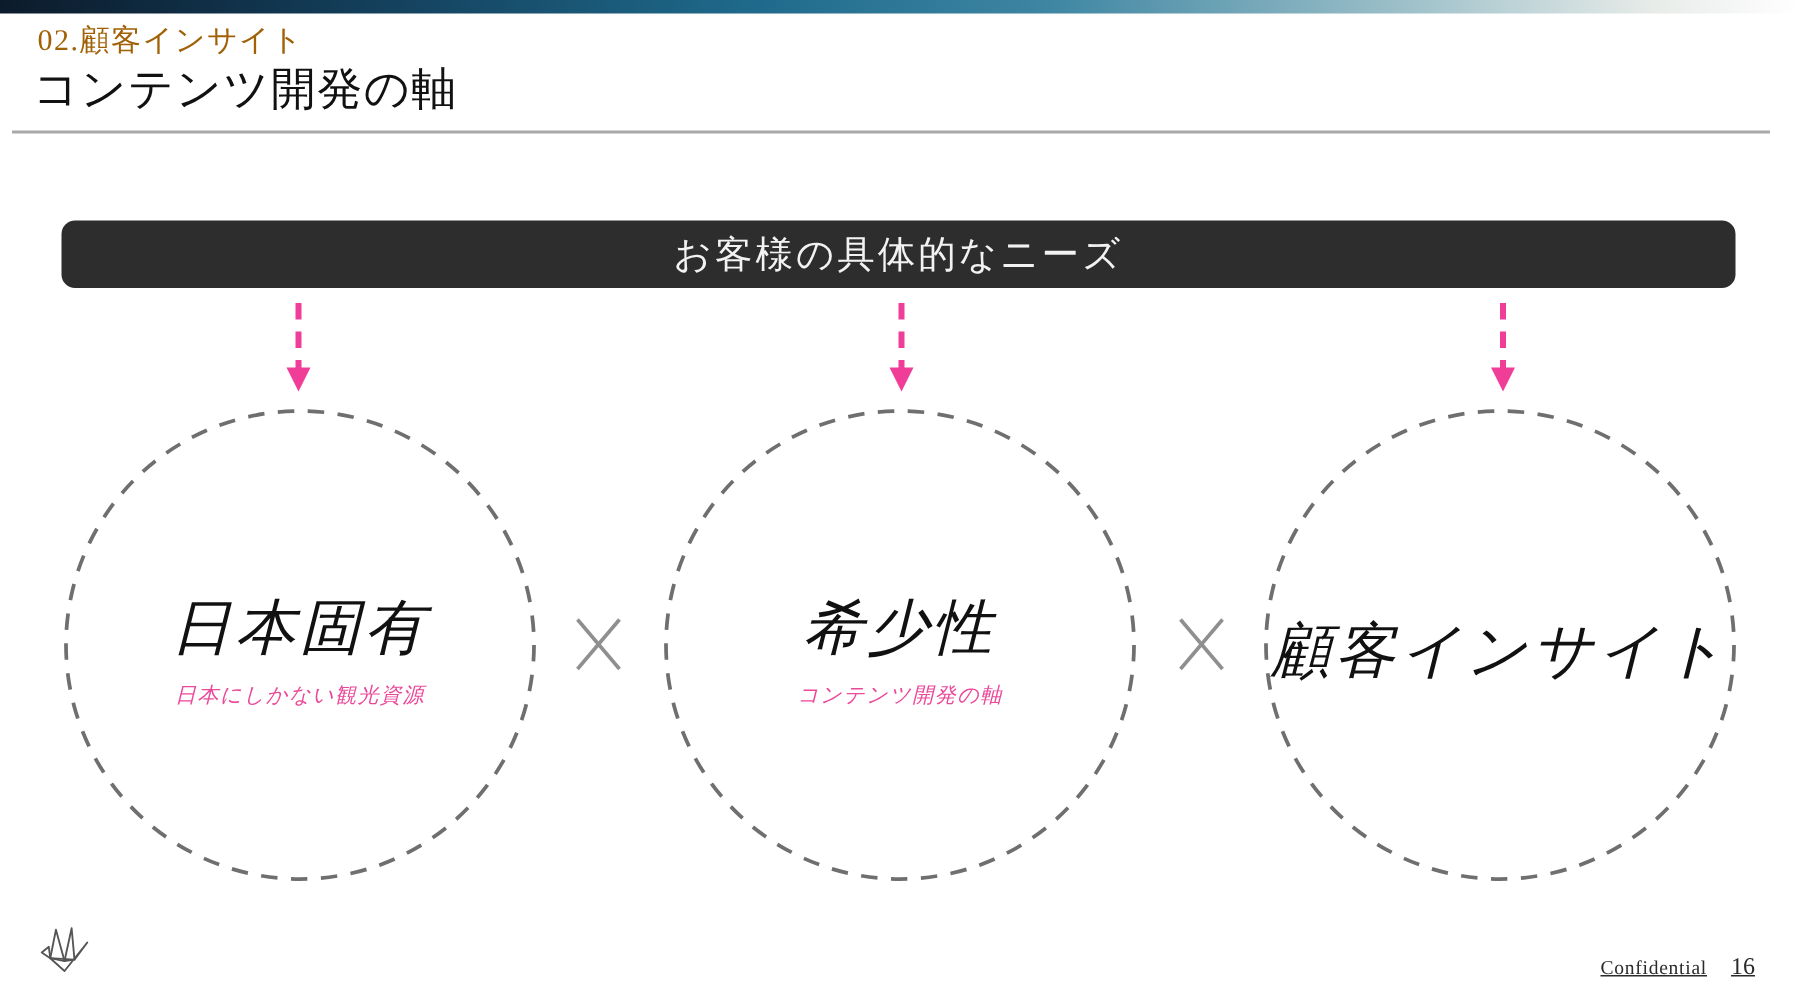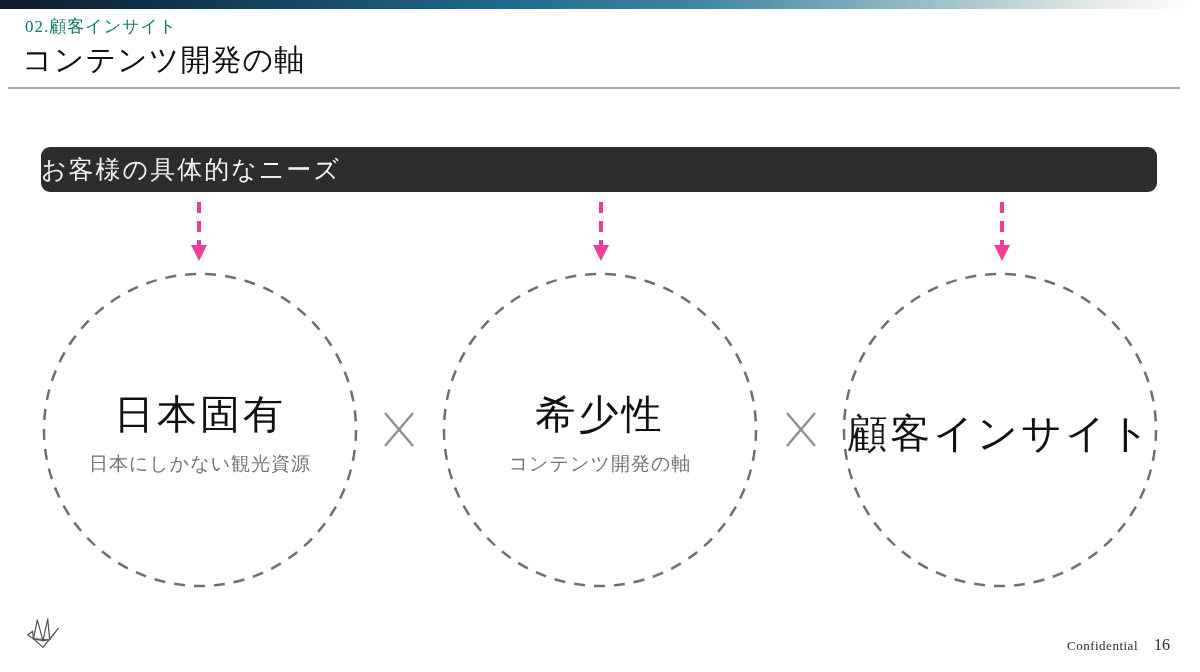--- a/index.html
+++ b/index.html
@@ -10,61 +10,61 @@
     color:#1a1a1a;
   }
   
   .topbar{
     position:absolute;left:0;top:0;width:1200px;height:9px;
     background:linear-gradient(90deg,#0c1b2b 0%,#123a55 18%,#1f6a8c 42%,#3d85a2 58%,#9dc0c9 78%,#e8ece9 92%,#ffffff 100%);
   }
   
   .eyebrow{
     position:absolute;left:25px;top:16px;
-    font-size:17px;line-height:22px;letter-spacing:1px;color:#0f766e;
+    font-size:20px;line-height:22px;letter-spacing:1px;color:#a16207;
   }
   .page-title{
     position:absolute;left:22px;top:40px;
     font-size:30px;line-height:40px;letter-spacing:1px;color:#111;text-align:center;
   }
   .title-rule{
     position:absolute;left:8px;top:87px;width:1172px;height:2px;
     background:#a9a9a9;
   }
   
   .banner{
     position:absolute;left:41px;top:147px;width:1116px;height:45px;
     background:#2d2d2d;border-radius:9px;
-    display:flex;align-items:center;
+    display:flex;align-items:center;justify-content:center;
     color:#f2f2f2;font-size:25px;letter-spacing:2px;
   }
   
   .arrow{position:absolute;top:201px;width:20px;height:62px;}
   .arrow-1{left:189px;} .arrow-2{left:591px;} .arrow-3{left:992px;}
   
   .circle{
     position:absolute;top:271px;width:318px;height:318px;
   }
   .circle-1{left:41px;} .circle-2{left:441px;} .circle-3{left:841px;}
   .circle svg.ring{position:absolute;left:0;top:0;}
   .circle-content{
     position:absolute;left:0;top:0;width:100%;height:100%;
     display:flex;flex-direction:column;align-items:center;justify-content:center;
-    padding-top:8px;box-sizing:border-box;text-align:left;
+    padding-top:8px;box-sizing:border-box;text-align:left;font-style:italic;
   }
   .circle-title{font-size:40px;letter-spacing:3px;color:#111;line-height:1.2;white-space:nowrap;}
-  .circle-sub{font-size:19px;letter-spacing:1px;color:#737373;margin-top:12px;white-space:nowrap;}
+  .circle-sub{font-size:14px;letter-spacing:1px;color:#ec4899;margin-top:12px;white-space:nowrap;}
   
   .op{position:absolute;top:409px;width:36px;height:40px;}
   .op-1{left:381px;} .op-2{left:783px;}
   
   .logo{position:absolute;left:24px;top:616px;width:38px;height:38px;}
   .footer-right{
     position:absolute;right:30px;top:636px;
-    display:flex;align-items:baseline;gap:16px;color:#2b2b2b;
+    display:flex;align-items:baseline;gap:16px;color:#2b2b2b;text-decoration:underline;
   }
   .confidential{font-size:13px;letter-spacing:0.5px;}
   .page-number{font-size:16px;}
 </style>
 </head>
 <body>
 
 <div class="topbar"></div>
 
 <div class="eyebrow">02.顧客インサイト</div>

